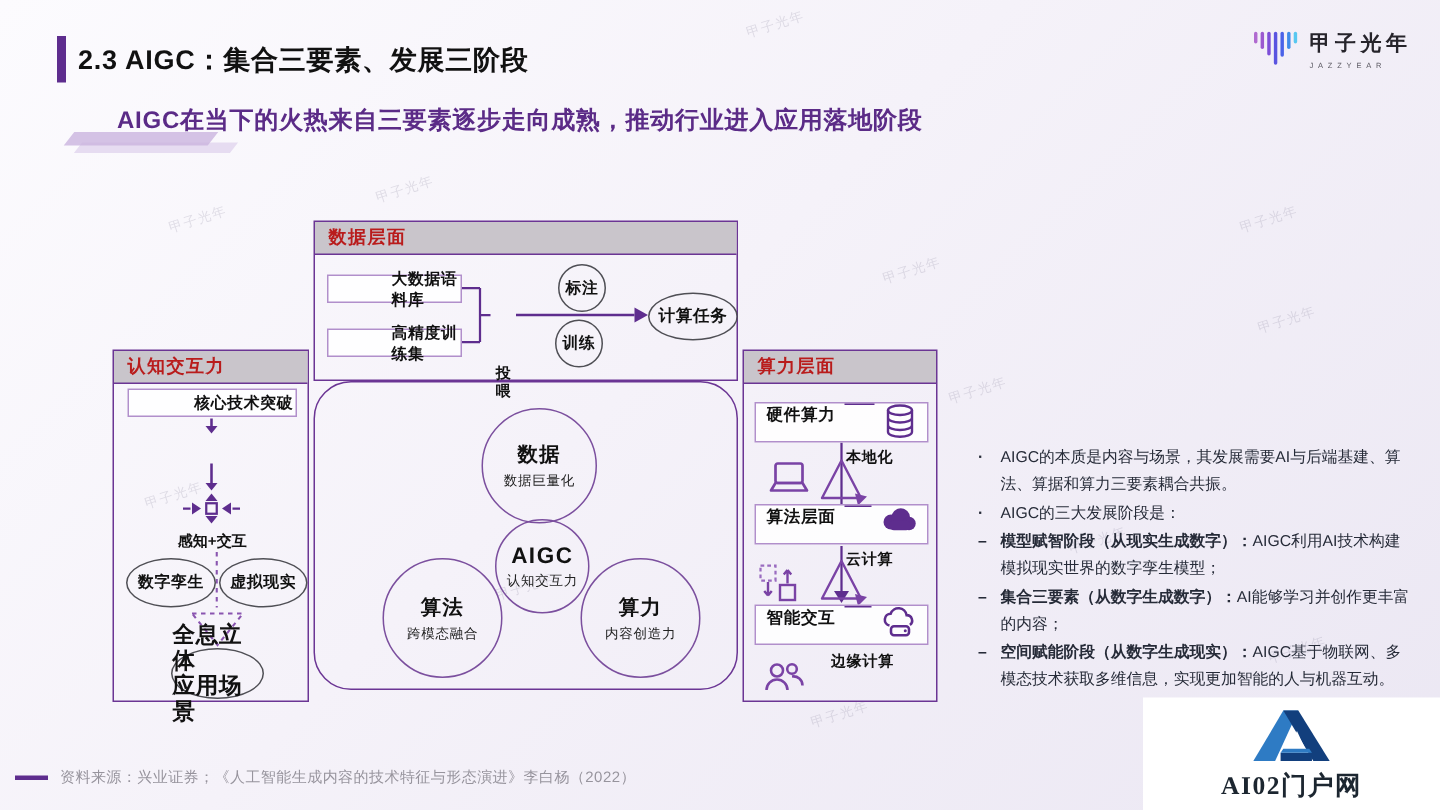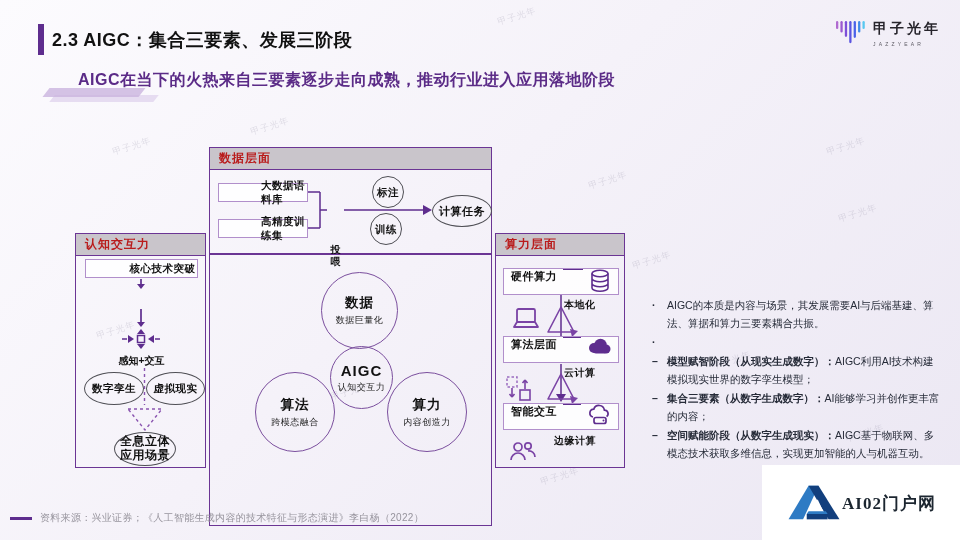--- a/index.html
+++ b/index.html
@@ -24,21 +24,21 @@
   .brand-col { display:flex; flex-direction:column; }
   .brand-name { font-size:14px; font-weight:bold; color:#26242b; letter-spacing:3px; }
   .brand-sub  { font-size:5px; color:#5c5a63; letter-spacing:3.2px; margin-top:3px; }
 
   
   .panel { position:absolute; border:1.5px solid #6b3594; }
   .panel-header { position:absolute; left:0; top:0; right:0; height:22px; background:#c9c5cb;
                   border-bottom:1.5px solid #6b3594; font-size:12px; font-weight:bold; color:#b91c1c;
                   line-height:21px; padding-left:9px; letter-spacing:1px; }
   .p-data { left:209px; top:147px; width:283px; height:107px; }
-  .p-venn { left:209px; top:254px; width:283px; height:272px; }
+  .p-venn { left:209px; top:254px; width:283px; height:206px;border-radius:25px; }
   .p-algo { left:75px;  top:233px; width:131px; height:235px; }
   .p-power{ left:495px; top:233px; width:130px; height:235px; }
   .psvg { position:absolute; left:0; top:0; pointer-events:none; }
 
   .dbox { position:absolute; border:1px solid #b18fcb; background:rgba(255,255,255,.85);
           font-size:10.5px; font-weight:bold; color:#111; display:flex; align-items:center;
           justify-content:center; letter-spacing:.5px;padding-left:42px; }
   .gellipse { position:absolute; border:1px solid #4f4f55; border-radius:50%;
           display:flex; flex-direction:column; align-items:center; justify-content:center;
           font-size:10.5px; font-weight:bold; color:#111; line-height:1.15; letter-spacing:.5px; }
@@ -64,21 +64,21 @@
   .v-algo { left:45px;  top:117px; width:80px; height:80px; }
   .v-power{ left:177px; top:117px; width:80px; height:80px; }
 
   
   .a-box1 { left:9px; top:25px; width:113px; height:19px; }
   .a-box2 { left:9px; top:55px; width:113px; height:19px; }
   .a-sense { position:absolute; left:0; top:120px; width:131px; text-align:center;
              font-size:10px; font-weight:bold; color:#111; }
   .a-e1 { left:8px;  top:138px; width:60px; height:33px; }
   .a-e2 { left:70px; top:138px; width:59px; height:33px; }
-  .a-e3 { left:38px; top:198px; width:62px; height:34px; font-size:12px; }
+  .a-e3 { left:38px; top:198px; width:62px; height:34px; font-size:15px; }
 
   
   .pw-box { position:absolute; left:7px; width:116px; height:27px; border:1px solid #b18fcb;
             background:rgba(255,255,255,.85); display:flex; padding:0 7px; }
   .pw-box .lbl { font-size:11px; font-weight:bold; color:#111; letter-spacing:.5px; }
   .pw-box .dash { flex:1; border-top:1.5px solid #5e2d8e; margin:0 6px; }
   .pw-b1 { top:34px; } .pw-b2 { top:102px; } .pw-b3 { top:169px; }
   .pw-tag { position:absolute; font-size:10px; font-weight:bold; color:#111; letter-spacing:.5px; }
   .pw-t1 { left:68px; top:64px; }  .pw-t2 { left:68px; top:132px; } .pw-t3 { left:58px; top:200px; }
   .pw-icon-side { position:absolute; }
@@ -88,21 +88,21 @@
   .note-row { display:flex; font-size:10.5px; line-height:1.72; color:#262b38; margin-bottom:1px; }
   .note-bullet { width:15px; flex:none; font-weight:bold; }
   .note-text b { font-weight:bold; }
 
   
   .src-dash { position:absolute; left:10px; top:517px; width:22px; height:3px; background:#5e2d8e; }
   .src-text { position:absolute; left:40px; top:511px; font-size:10px; color:#97949d; letter-spacing:.3px; }
 
   
   .ai02 { position:absolute; left:762px; top:465px; width:198px; height:75px; background:#fff;
-          display:flex; align-items:center; justify-content:center; }
+          display:flex; flex-direction:column; align-items:center; justify-content:center; }
   .ai02-name { font-family:"Liberation Serif", serif; font-size:17px; font-weight:bold;
                color:#1c2630; letter-spacing:1px; margin-top:1px; }
 </style>
 </head>
 <body>
 
 <span class="wm" style="left:497px;top:10px">甲子光年</span>
 <span class="wm" style="left:112px;top:140px">甲子光年</span>
 <span class="wm" style="left:588px;top:174px">甲子光年</span>
 <span class="wm" style="left:826px;top:140px">甲子光年</span>
@@ -270,20 +270,21 @@
   </div>
 </div>
 
 <div class="notes">
   <div class="note-row">
     <span class="note-bullet">·</span>
     <span class="note-text"><b></b><span>AIGC的本质是内容与场景，其发展需要AI与后端基建、算法、算据和算力三要素耦合共振。</span></span>
   </div>
   <div class="note-row">
     <span class="note-bullet">·</span>
+    <span class="note-text"><b></b><span>AIGC的三大发展阶段是：</span></span>
   </div>
   <div class="note-row">
     <span class="note-bullet">–</span>
     <span class="note-text"><b>模型赋智阶段（从现实生成数字）：</b><span>AIGC利用AI技术构建模拟现实世界的数字孪生模型；</span></span>
   </div>
   <div class="note-row">
     <span class="note-bullet">–</span>
     <span class="note-text"><b>集合三要素（从数字生成数字）：</b><span>AI能够学习并创作更丰富的内容；</span></span>
   </div>
   <div class="note-row">

